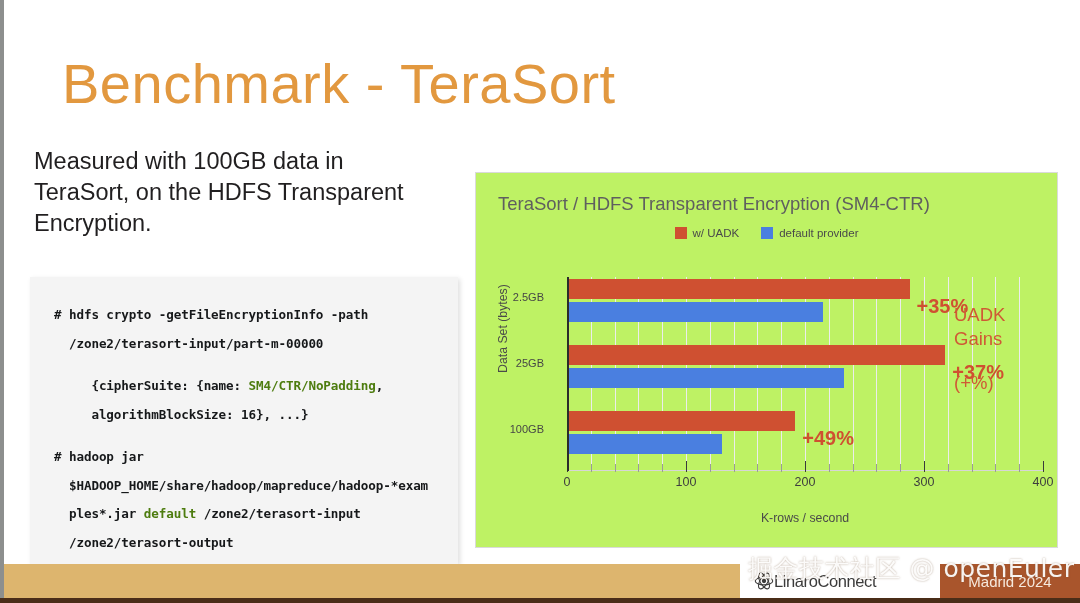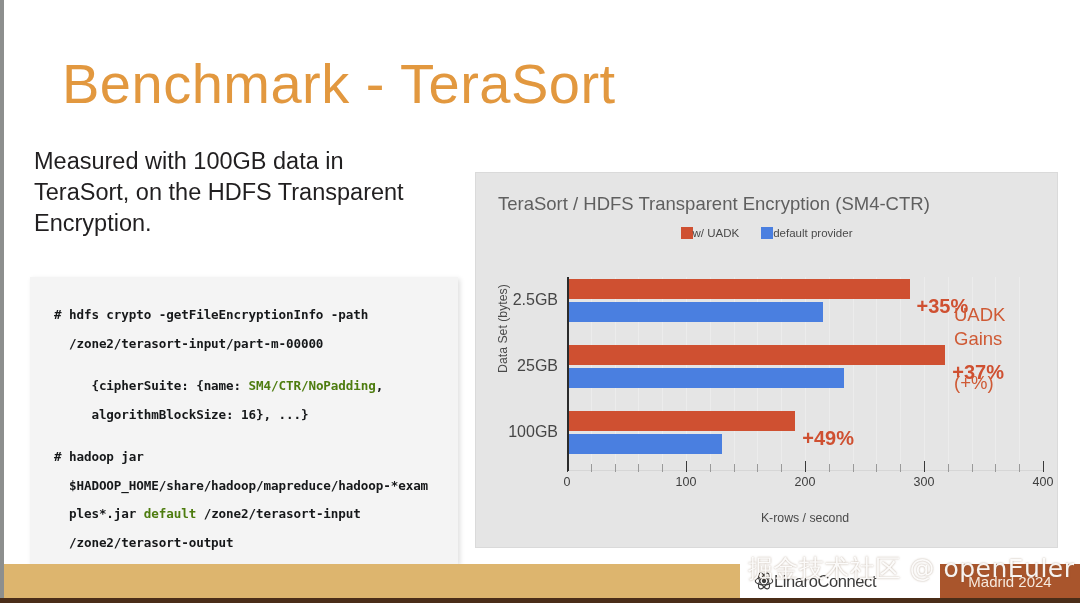--- a/index.html
+++ b/index.html
@@ -60,34 +60,34 @@
     letter-spacing: -0.1px;
   }
   .code-card .code-inner .hl { color: #4d7c0f; }
   .code-card .code-inner .spacer { display: block; height: 14px; }
 
   
   .chart-panel {
     position: absolute;
     left: 475px; top: 172px;
     width: 583px; height: 376px;
-    background: #e5e5e5;
+    background: #bef264;
     border: 1px solid #dadada;
   }
   .chart-title {
     position: absolute; left: 22px; top: 20px;
     font-size: 18.5px; color: #5f5f5f; font-weight: 400;
     white-space: nowrap;
   }
   .chart-legend {
     position: absolute; top: 54px; left: 0; width: 100%;
     display: flex; justify-content: center; align-items: center;
     gap: 22px;
   }
-  .legend-item { display: flex; }
+  .legend-item { display: flex; gap: 6px; }
   .legend-swatch { width: 12px; height: 12px; display: block; }
   .legend-label { font-size: 11.5px; color: #4a4a4a; white-space: nowrap; }
 
   
   .plot {
     position: absolute;
     left: 91px; top: 104px;
     width: 476px; height: 194px;
   }
   .plot-grid { position: absolute; inset: 0; }
@@ -112,23 +112,23 @@
     position: absolute; left: 1px;
     height: 20px;
     z-index: 3;
   }
   .bar.red  { top: 0px; }
   .bar.blue { top: 23px; }
 
   .cat-label {
     position: absolute;
     right: 100%;
-    margin-right: 9px;
+    margin-right: 23px;
     top: 12px;
-    font-size: 16px;
+    font-size: 11px;
     color: #464646;
     white-space: nowrap;
     text-align: right;
   }
   .gain-label {
     position: absolute;
     top: 16px;
     font-size: 20px;
     font-weight: bold;
     color: #cf5031;

